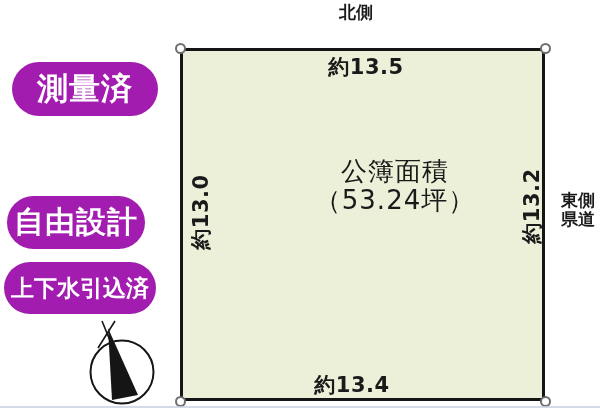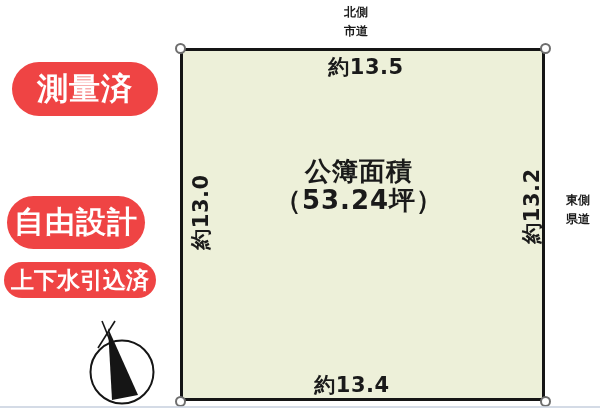--- a/index.html
+++ b/index.html
@@ -6,60 +6,60 @@
   .canvas{
     position:relative;width:600px;height:408px;background:#ffffff;overflow:hidden;
     font-family:"DejaVu Sans","Liberation Sans",sans-serif;color:#1a1a1a;
   }
   .canvas::after{
     content:"";position:absolute;left:0;bottom:0;width:100%;height:2px;
     background:#c9d2e0;opacity:.8;
   }
   
   .badge{
-    position:absolute;background:#ef4444;color:#ffffff;border-radius:28px;
+    position:absolute;background:#a21caf;color:#ffffff;border-radius:28px;
     display:flex;align-items:center;justify-content:center;
     font-weight:bold;letter-spacing:1px;white-space:nowrap;
   }
   .badge-1{left:12px;top:62px;width:146px;height:54px;font-size:31px;}
   .badge-2{left:10px;top:130px;width:139px;height:53px;font-size:30px;}
   .badge-3{left:7px;top:196px;width:138px;height:53px;font-size:30px;}
-  .badge-4{left:4px;top:262px;width:152px;height:36px;font-size:23px;letter-spacing:0;}
+  .badge-4{left:4px;top:262px;width:152px;height:52px;font-size:23px;letter-spacing:0;}
   
   .plot{
     position:absolute;left:180px;top:48px;width:365px;height:353px;
     box-sizing:border-box;background:#edf0d9;border:3px solid #151515;
   }
   .corner-dot{
     position:absolute;width:11px;height:11px;border-radius:50%;
     background:#ffffff;border:2px solid #6e6e6e;box-sizing:border-box;
   }
   .dot-tl{left:175px;top:43px;}
   .dot-tr{left:540px;top:43px;}
   .dot-bl{left:175px;top:396px;}
   .dot-br{left:540px;top:396px;}
   
   .road-label{
-    position:absolute;text-align:center;font-weight:600;font-size:12px;line-height:19px;
+    position:absolute;text-align:center;font-weight:600;font-size:17px;line-height:19px;
   }
   .road-north{left:316px;top:3px;width:80px;}
   .road-east{left:556px;top:191px;width:44px;}
   
   .dim{
     position:absolute;font-size:21px;font-weight:600;text-align:center;
     letter-spacing:.5px;white-space:nowrap;
   }
   .dim-top{left:296px;top:53px;width:140px;}
   .dim-bottom{left:282px;top:371px;width:140px;}
   .dim-left{left:153px;top:201px;width:90px;height:22px;transform:rotate(-90deg);}
   .dim-right{left:484px;top:195px;width:90px;height:22px;transform:rotate(-90deg);}
   
   .area-block{
     position:absolute;left:180px;top:157px;width:358px;text-align:center;
-    font-weight:bold;font-size:26px;line-height:29px;letter-spacing:1px;
+    font-weight:normal;font-size:26px;line-height:29px;letter-spacing:1px;padding-left:36px;
   }
   
   .compass{position:absolute;left:78px;top:318px;}
 </style>
 </head>
 <body>
 
 <div class="canvas">
 
   <div class="badge badge-1">測量済</div>
@@ -68,21 +68,20 @@
 
   <div class="plot"></div>
 
   <div class="corner-dot dot-tl"></div>
   <div class="corner-dot dot-tr"></div>
   <div class="corner-dot dot-bl"></div>
   <div class="corner-dot dot-br"></div>
 
   <div class="road-label road-north">
     <div>北側</div>
-    <div>市道</div>
   </div>
 
   <div class="road-label road-east">
     <div>東側</div>
     <div>県道</div>
   </div>
 
   <div class="dim dim-top">約13.5</div>
   <div class="dim dim-left">約13.0</div>
   <div class="dim dim-right">約13.2</div>

